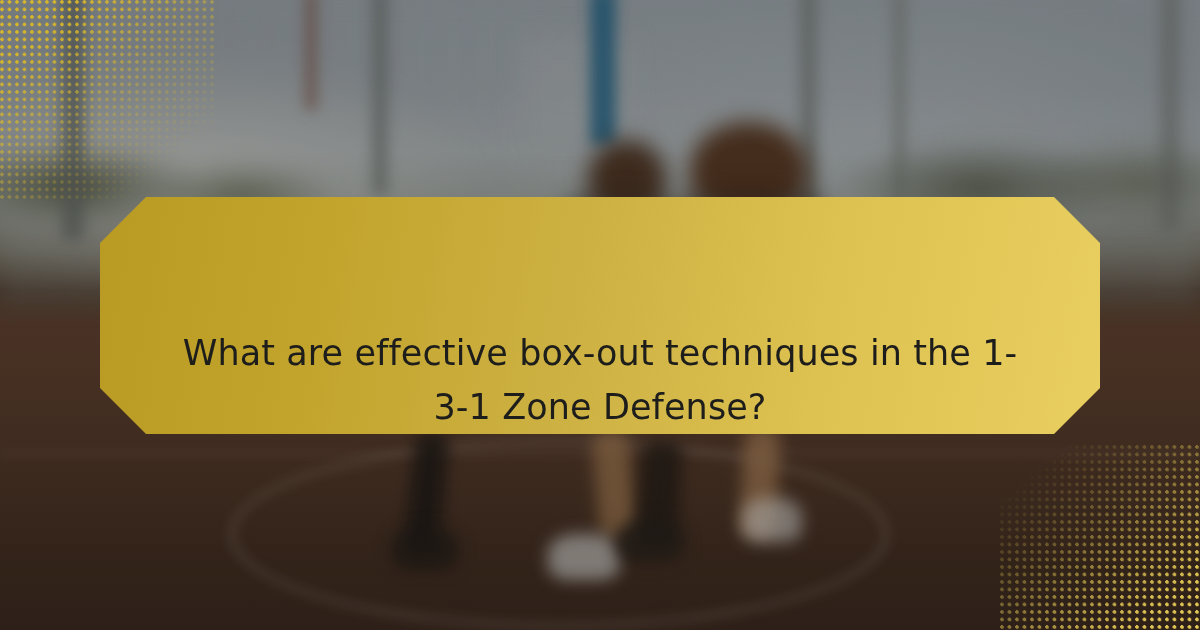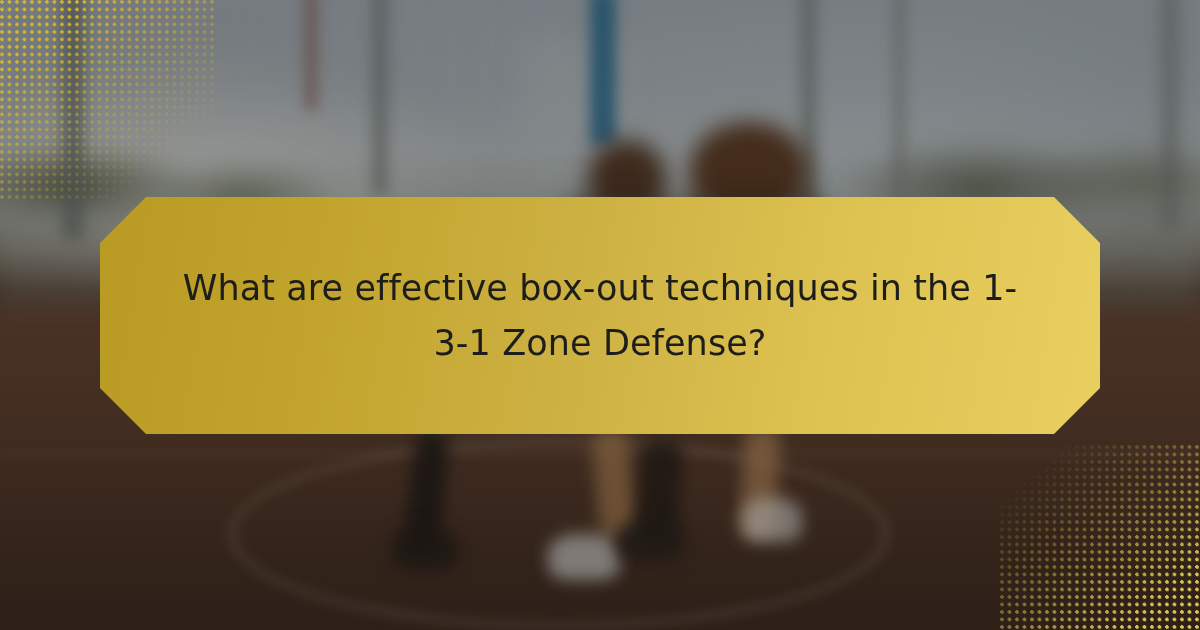--- a/index.html
+++ b/index.html
@@ -146,21 +146,21 @@
   .banner {
     position: absolute;
     left: 100px;
     top: 197px;
     width: 1000px;
     height: 237px;
     background: linear-gradient(100deg, #b99a22 0%, #c2a42c 22%, #cdb143 48%, #ddc251 72%, #e9cf60 100%);
     -webkit-clip-path: polygon(46px 0, calc(100% - 46px) 0, 100% 46px, 100% calc(100% - 46px), calc(100% - 46px) 100%, 46px 100%, 0 calc(100% - 46px), 0 46px);
             clip-path: polygon(46px 0, calc(100% - 46px) 0, 100% 46px, 100% calc(100% - 46px), calc(100% - 46px) 100%, 46px 100%, 0 calc(100% - 46px), 0 46px);
     display: flex;
-    align-items: center;
+    align-items: flex-end;
     justify-content: center;
   }
   .banner-title {
     margin: 0;
     padding: 0 70px;
     width: 100%;
     box-sizing: border-box;
     text-align: center;
     font-family: "DejaVu Sans", sans-serif;
     font-size: 35px;

